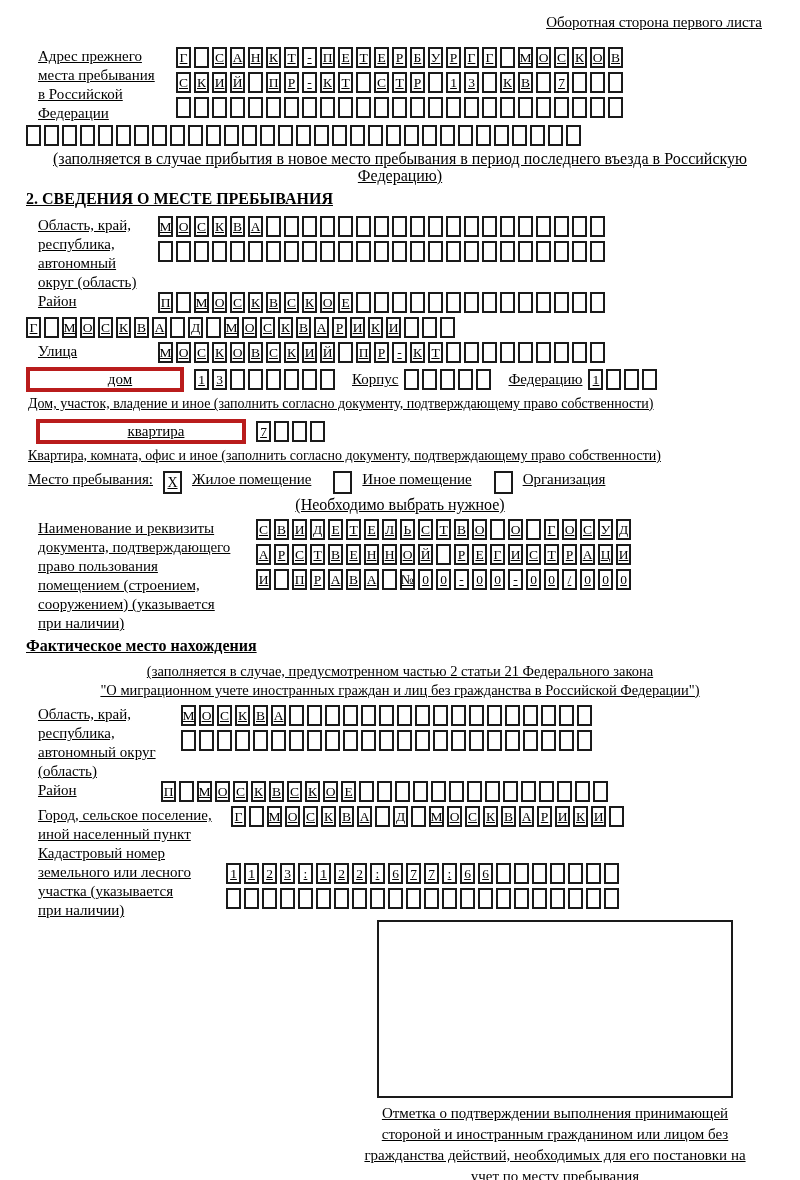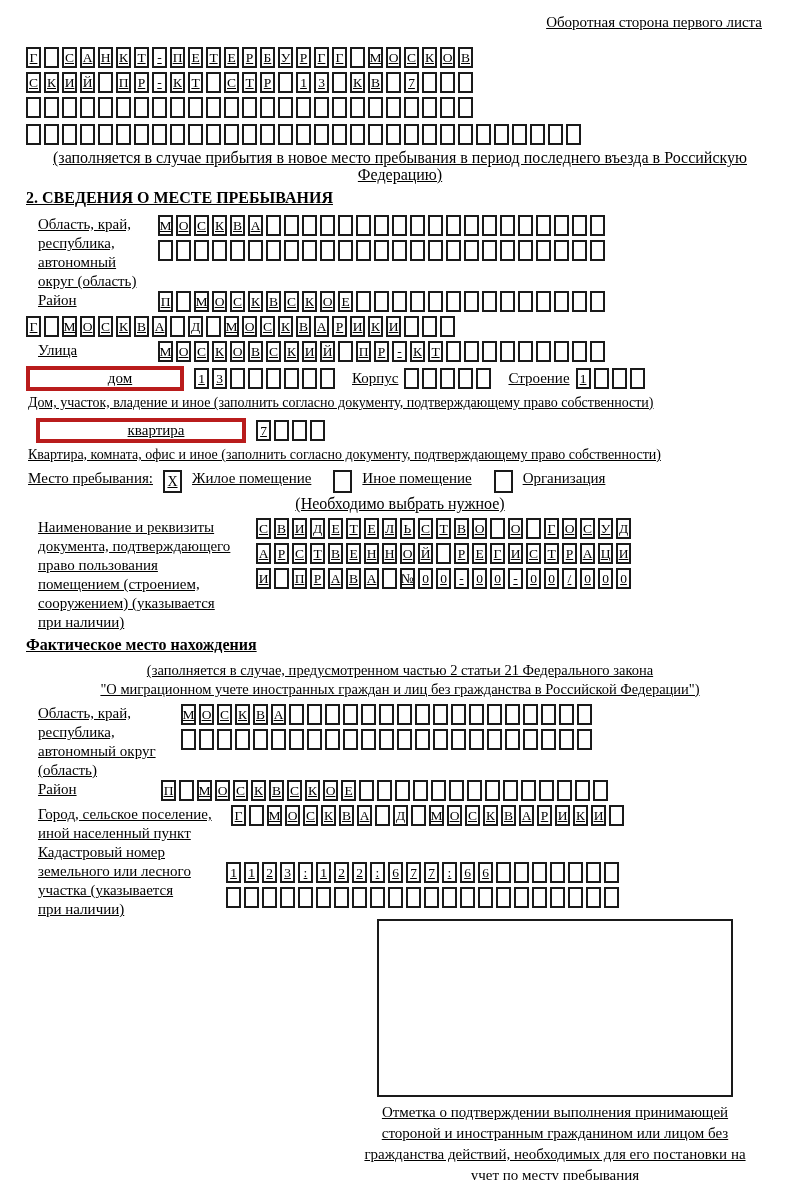--- a/index.html
+++ b/index.html
@@ -51,20 +51,24 @@
   .mb2 { margin-bottom:2px; } .mb4 { margin-bottom:4px; }
 </style>
 </head>
 <body>
 
 <div class="page">
 
   <div class="hdr-right">Оборотная сторона первого листа</div>
 
   <div class="field mb2">
+    <div class="flabel w150">Адрес прежнего
+места пребывания
+в Российской
+Федерации</div>
     <div class="rows">
       <div class="cellrow">
           <span class="cell">Г</span>
           <span class="cell"></span>
           <span class="cell">С</span>
           <span class="cell">А</span>
           <span class="cell">Н</span>
           <span class="cell">К</span>
           <span class="cell">Т</span>
           <span class="cell">-</span>
@@ -352,21 +356,21 @@
         <span class="cell"></span>
       </div>
     <span class="mid-label">Корпус</span>
     <div class="cellrow" style="margin-bottom:0;">
         <span class="cell"></span>
         <span class="cell"></span>
         <span class="cell"></span>
         <span class="cell"></span>
         <span class="cell"></span>
       </div>
-    <span class="mid-label">Строение</span>
+    <span class="mid-label">Федерацию</span>
     <div class="cellrow" style="margin-bottom:0;">
         <span class="cell">1</span>
         <span class="cell"></span>
         <span class="cell"></span>
         <span class="cell"></span>
       </div>
   </div>
   <div class="cap">Дом, участок, владение и иное (заполнить согласно документу, подтверждающему право собственности)</div>
 
   <div class="inline-line">

